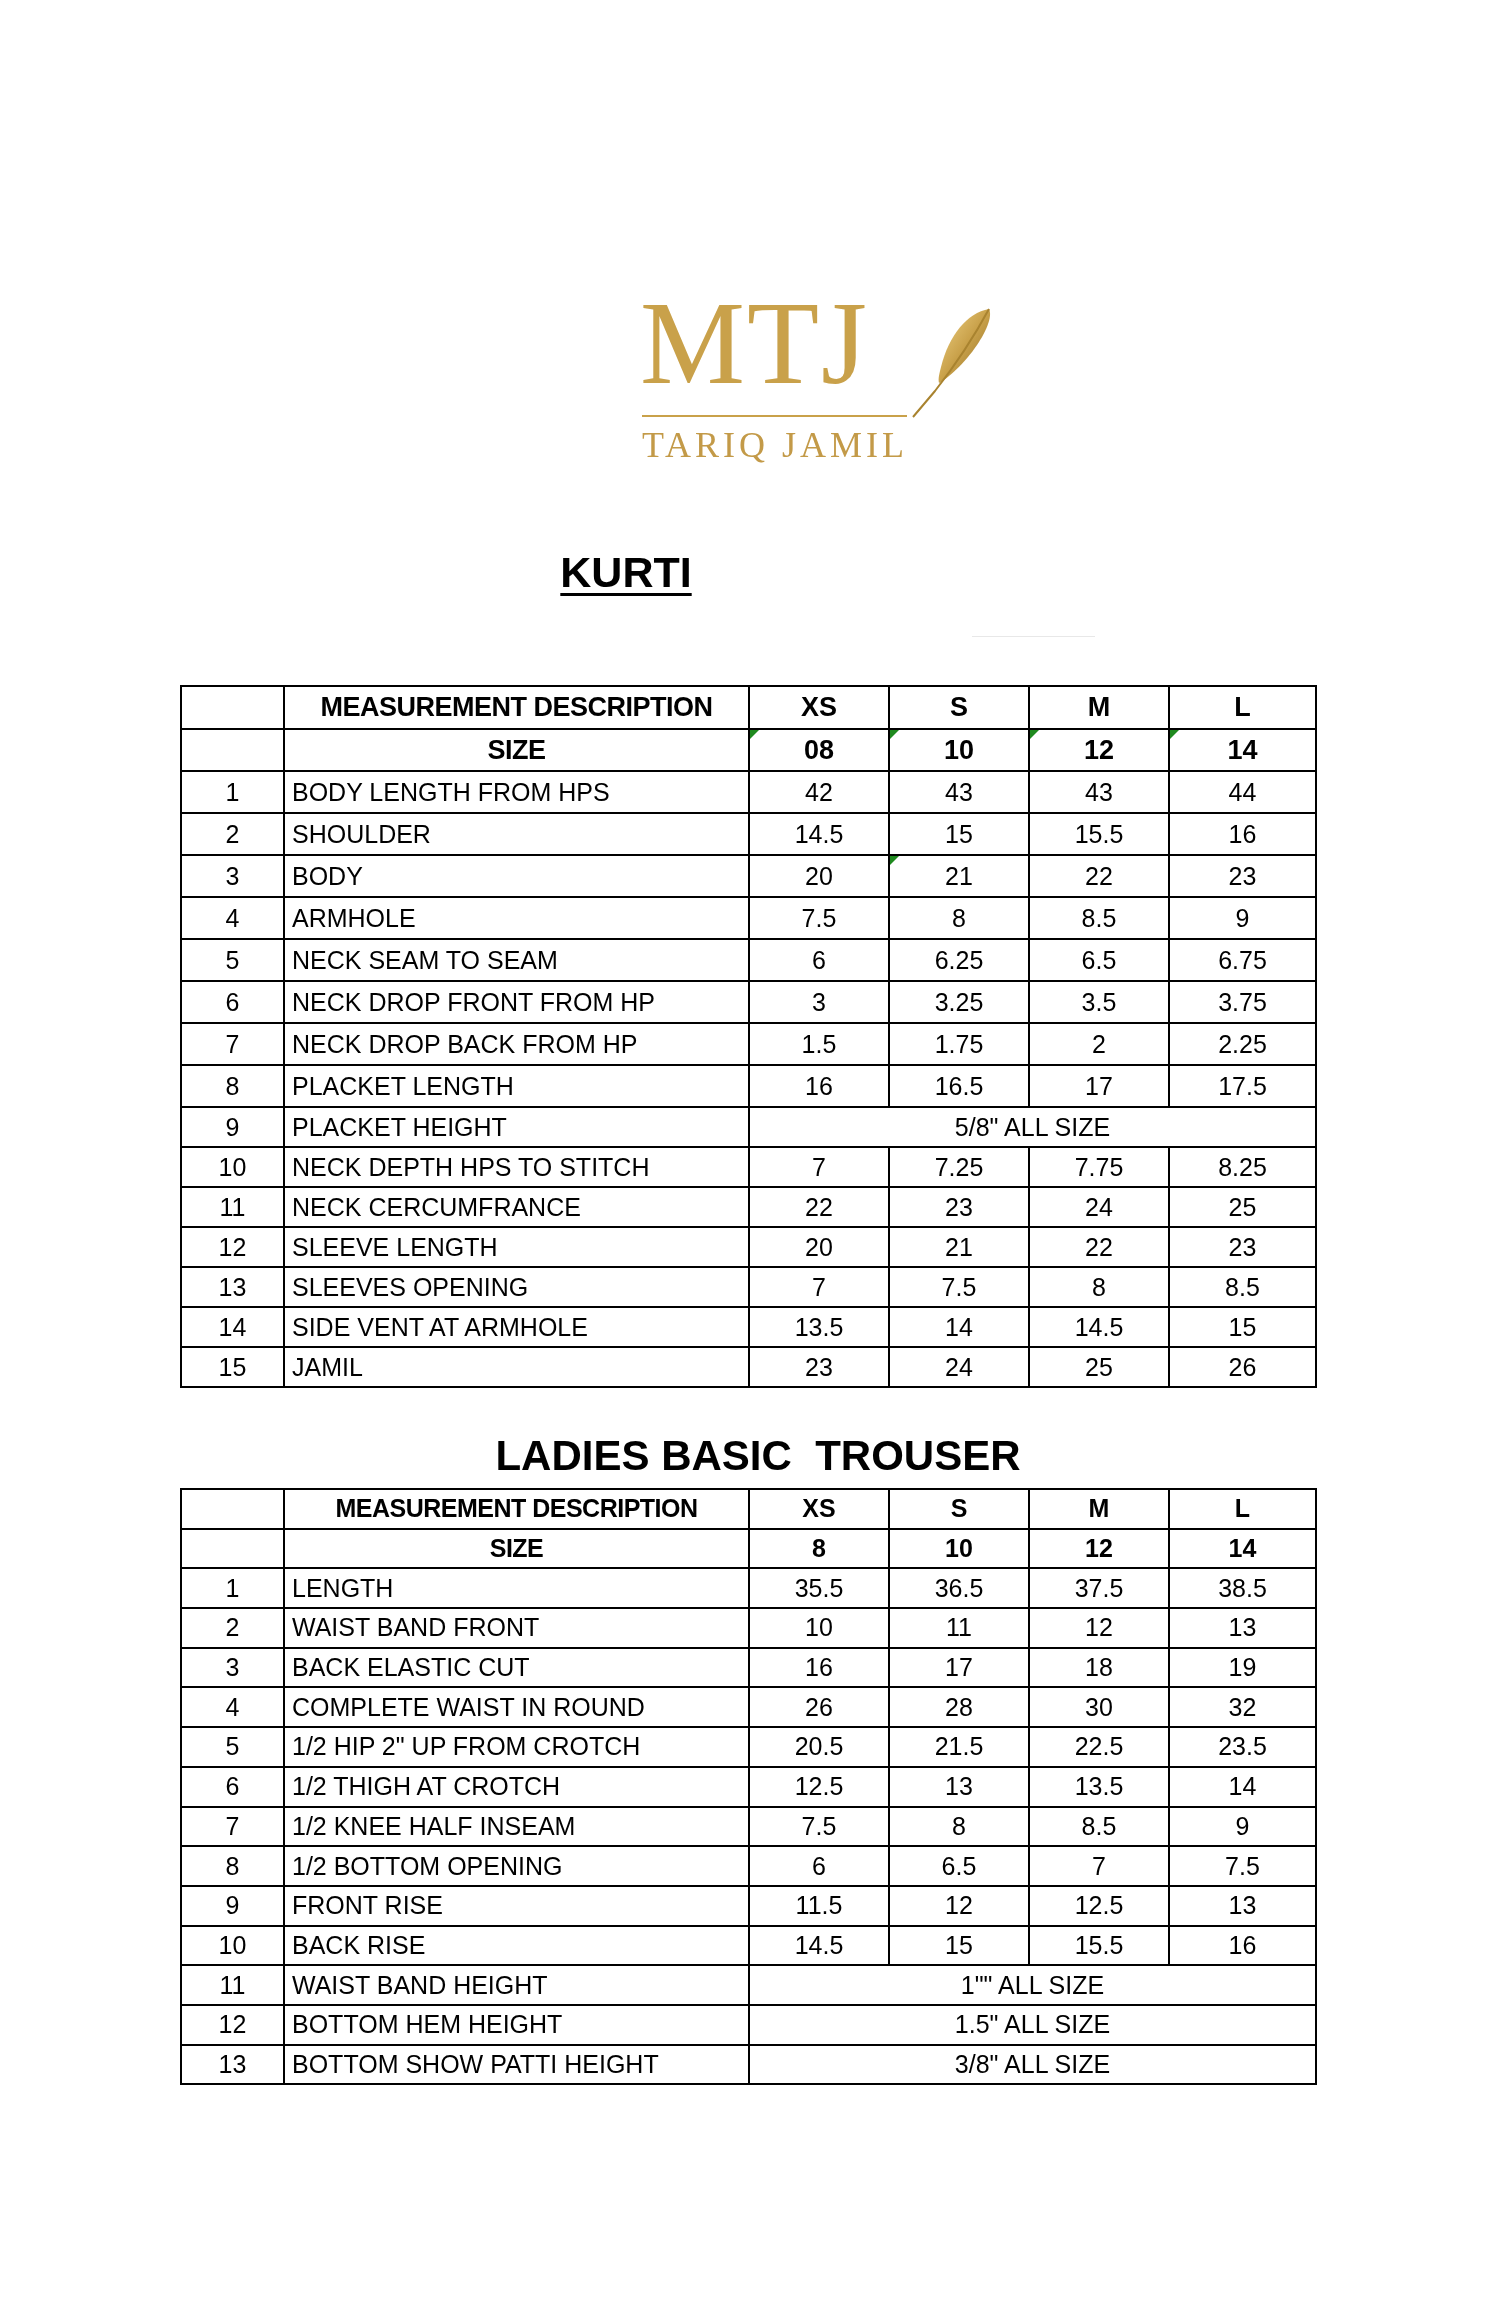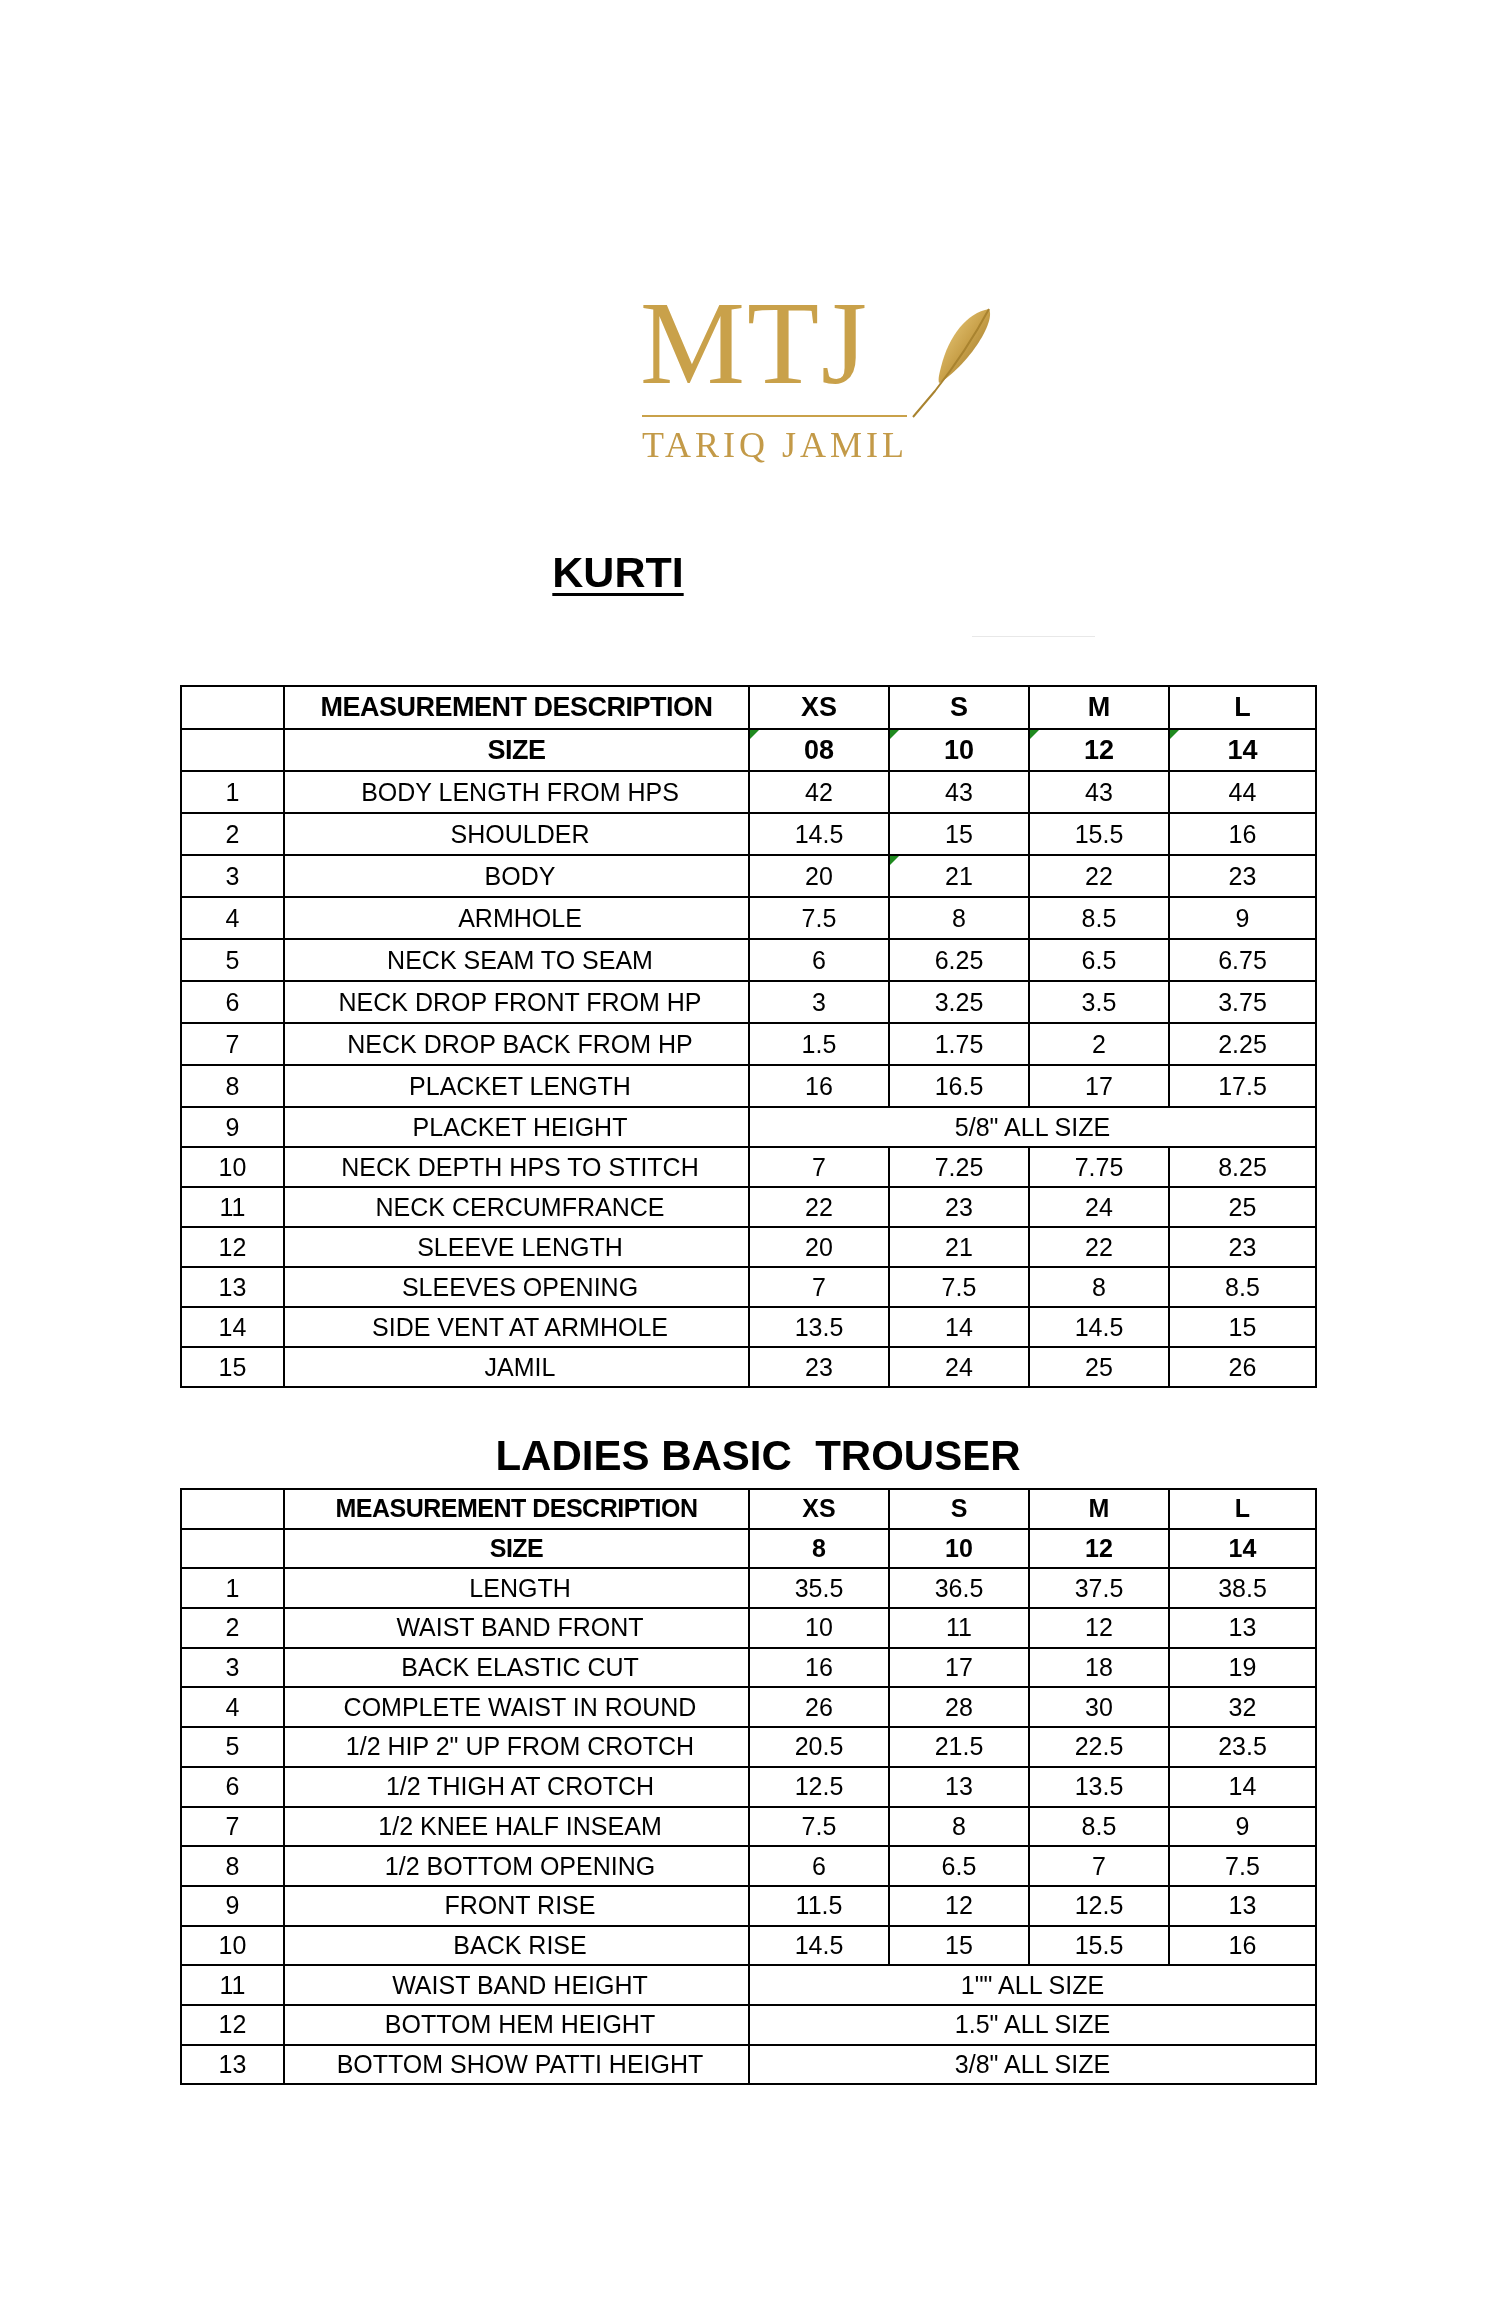--- a/index.html
+++ b/index.html
@@ -5,30 +5,30 @@
   html, body { margin: 0; padding: 0; background: #ffffff; }
   body { width: 1500px; height: 2300px; position: relative; overflow: hidden;
          font-family: "Liberation Sans", "DejaVu Sans", sans-serif; color: #000; }
   .logo { position: absolute; left: 640px; top: 285px; width: 360px; height: 180px; }
   .logo-mtj { position: absolute; left: 0; top: 0; font-family: "Liberation Serif", "DejaVu Serif", serif;
               font-size: 118px; color: #c9a14a; letter-spacing: 2px; line-height: 118px; }
   .logo-rule { position: absolute; left: 2px; top: 130px; width: 265px; height: 2px; background: #c9a14a; }
   .logo-sub { position: absolute; left: 2px; top: 140px; font-family: "Liberation Serif", "DejaVu Serif", serif;
               font-size: 36px; color: #c39a48; letter-spacing: 4px; line-height: 40px; }
   .feather { position: absolute; left: 265px; top: 20px; width: 90px; height: 115px; }
-  .title-kurti { position: absolute; left: 0; width: 1236px; top: 548px; text-align: center;
+  .title-kurti { position: absolute; left: 8px; width: 1236px; top: 548px; text-align: center;
                  font-size: 43px; font-weight: bold; text-decoration: underline; text-decoration-thickness: 3px;
                  text-underline-offset: 6px; }
   .faint-line { position: absolute; left: 972px; top: 636px; width: 123px; height: 1px; background: #e8e8e8; }
   .title-trouser { position: absolute; left: 0; width: 1500px; top: 1432px; text-align: center;
                    font-size: 42px; font-weight: bold; padding-left: 16px; box-sizing: border-box; white-space: pre; }
   table.spec { position: absolute; left: 180px; border-collapse: collapse; table-layout: fixed; width: 1135px; }
   table.spec td { border: 2.5px solid #000; padding: 0; text-align: center; vertical-align: middle;
                   font-size: 25px; white-space: nowrap; overflow: hidden; position: relative; }
-  table.spec td.desc { text-align: center; padding-left: 7px; }
+  table.spec td.desc { text-align: left; padding-left: 7px; }
   table.spec tr.hdr td { font-weight: bold; font-size: 25px; }
   table.spec tr.hdr td.desc { text-align: center; padding-left: 0; letter-spacing: -0.5px; }
   #kurti { top: 685px; }
   #kurti tr.hdr1 { height: 43px; }
   #kurti tr.hdr2 { height: 42px; }
   #kurti tr.r-a { height: 42px; }
   #kurti tr.r-b { height: 40px; }
   #kurti tr.hdr td { font-size: 27px; }
   #trouser { top: 1488px; }
   #trouser tr { height: 39.7px; }

